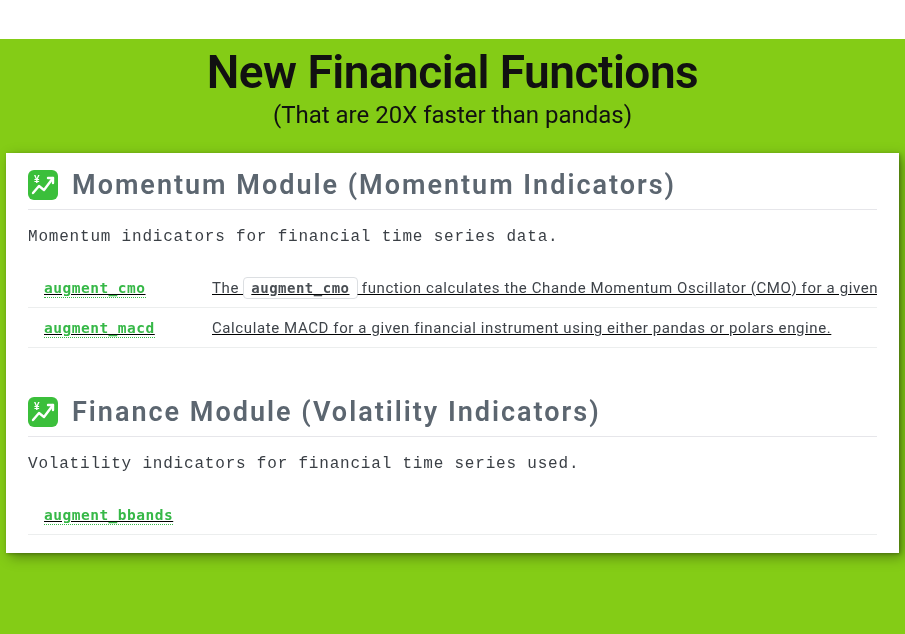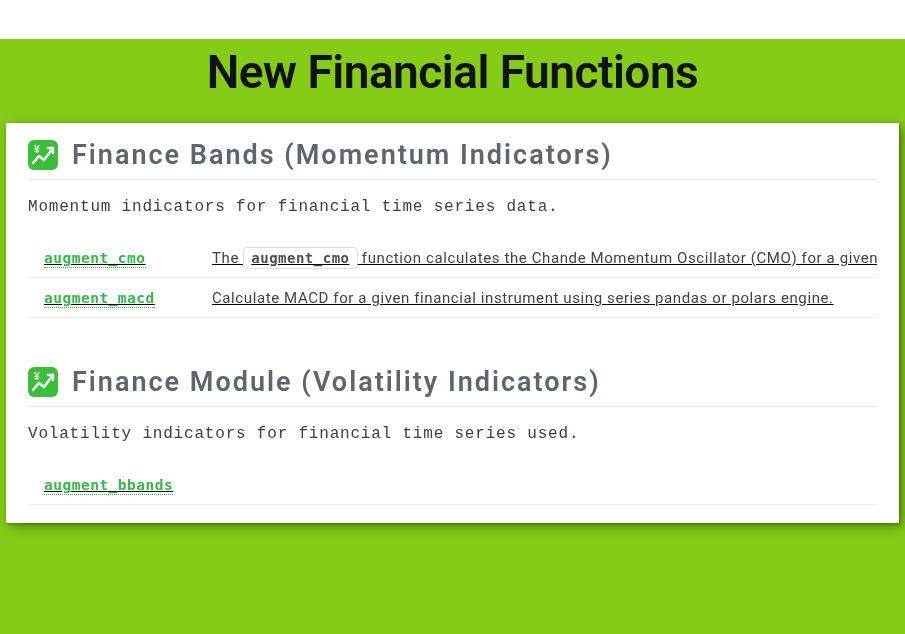--- a/index.html
+++ b/index.html
@@ -124,52 +124,53 @@
     letter-spacing: 0.5px;
   }
 </style>
 </head>
 <body>
 
 <div class="page">
 
   <div class="header">
     <h1 class="title">New Financial Functions</h1>
+    <div class="subtitle">(That are 20X faster than pandas)</div>
   </div>
 
   <div class="card">
 
     <div class="section">
       <div class="section-header">
         <div class="section-icon">
           <svg viewBox="0 0 30 30">
             <text x="6" y="13" font-size="10" font-weight="700" fill="#fff" font-family="Arial">¥</text>
             <polyline points="5,23 11,16 16,20 25,8" stroke="#fff" stroke-width="2.4" fill="none" stroke-linecap="round" stroke-linejoin="round"></polyline>
             <polyline points="20,8 25,8 25,13" stroke="#fff" stroke-width="2.4" fill="none" stroke-linecap="round" stroke-linejoin="round"></polyline>
           </svg>
         </div>
-        <h2 class="section-title">Finance Bands (Momentum Indicators)</h2>
+        <h2 class="section-title">Momentum Module (Momentum Indicators)</h2>
       </div>
       <p class="section-desc">Momentum indicators for financial time series data.</p>
 
       <div class="func-table">
         <div class="func-row">
           <div class="func-name">
             <a href="#">augment_cmo</a>
           </div>
           <div class="func-desc">
             <span>The </span><code class="inline">augment_cmo</code><span> function calculates the Chande Momentum Oscillator (CMO) for a given financial time series.</span>
           </div>
         </div>
         <div class="func-row">
           <div class="func-name">
             <a href="#">augment_macd</a>
           </div>
           <div class="func-desc">
-            <span>Calculate MACD for a given financial instrument using series pandas or polars engine.</span>
+            <span>Calculate MACD for a given financial instrument using either pandas or polars engine.</span>
           </div>
         </div>
       </div>
     </div>
 
     <div class="section">
       <div class="section-header">
         <div class="section-icon">
           <svg viewBox="0 0 30 30">
             <text x="6" y="13" font-size="10" font-weight="700" fill="#fff" font-family="Arial">¥</text>

